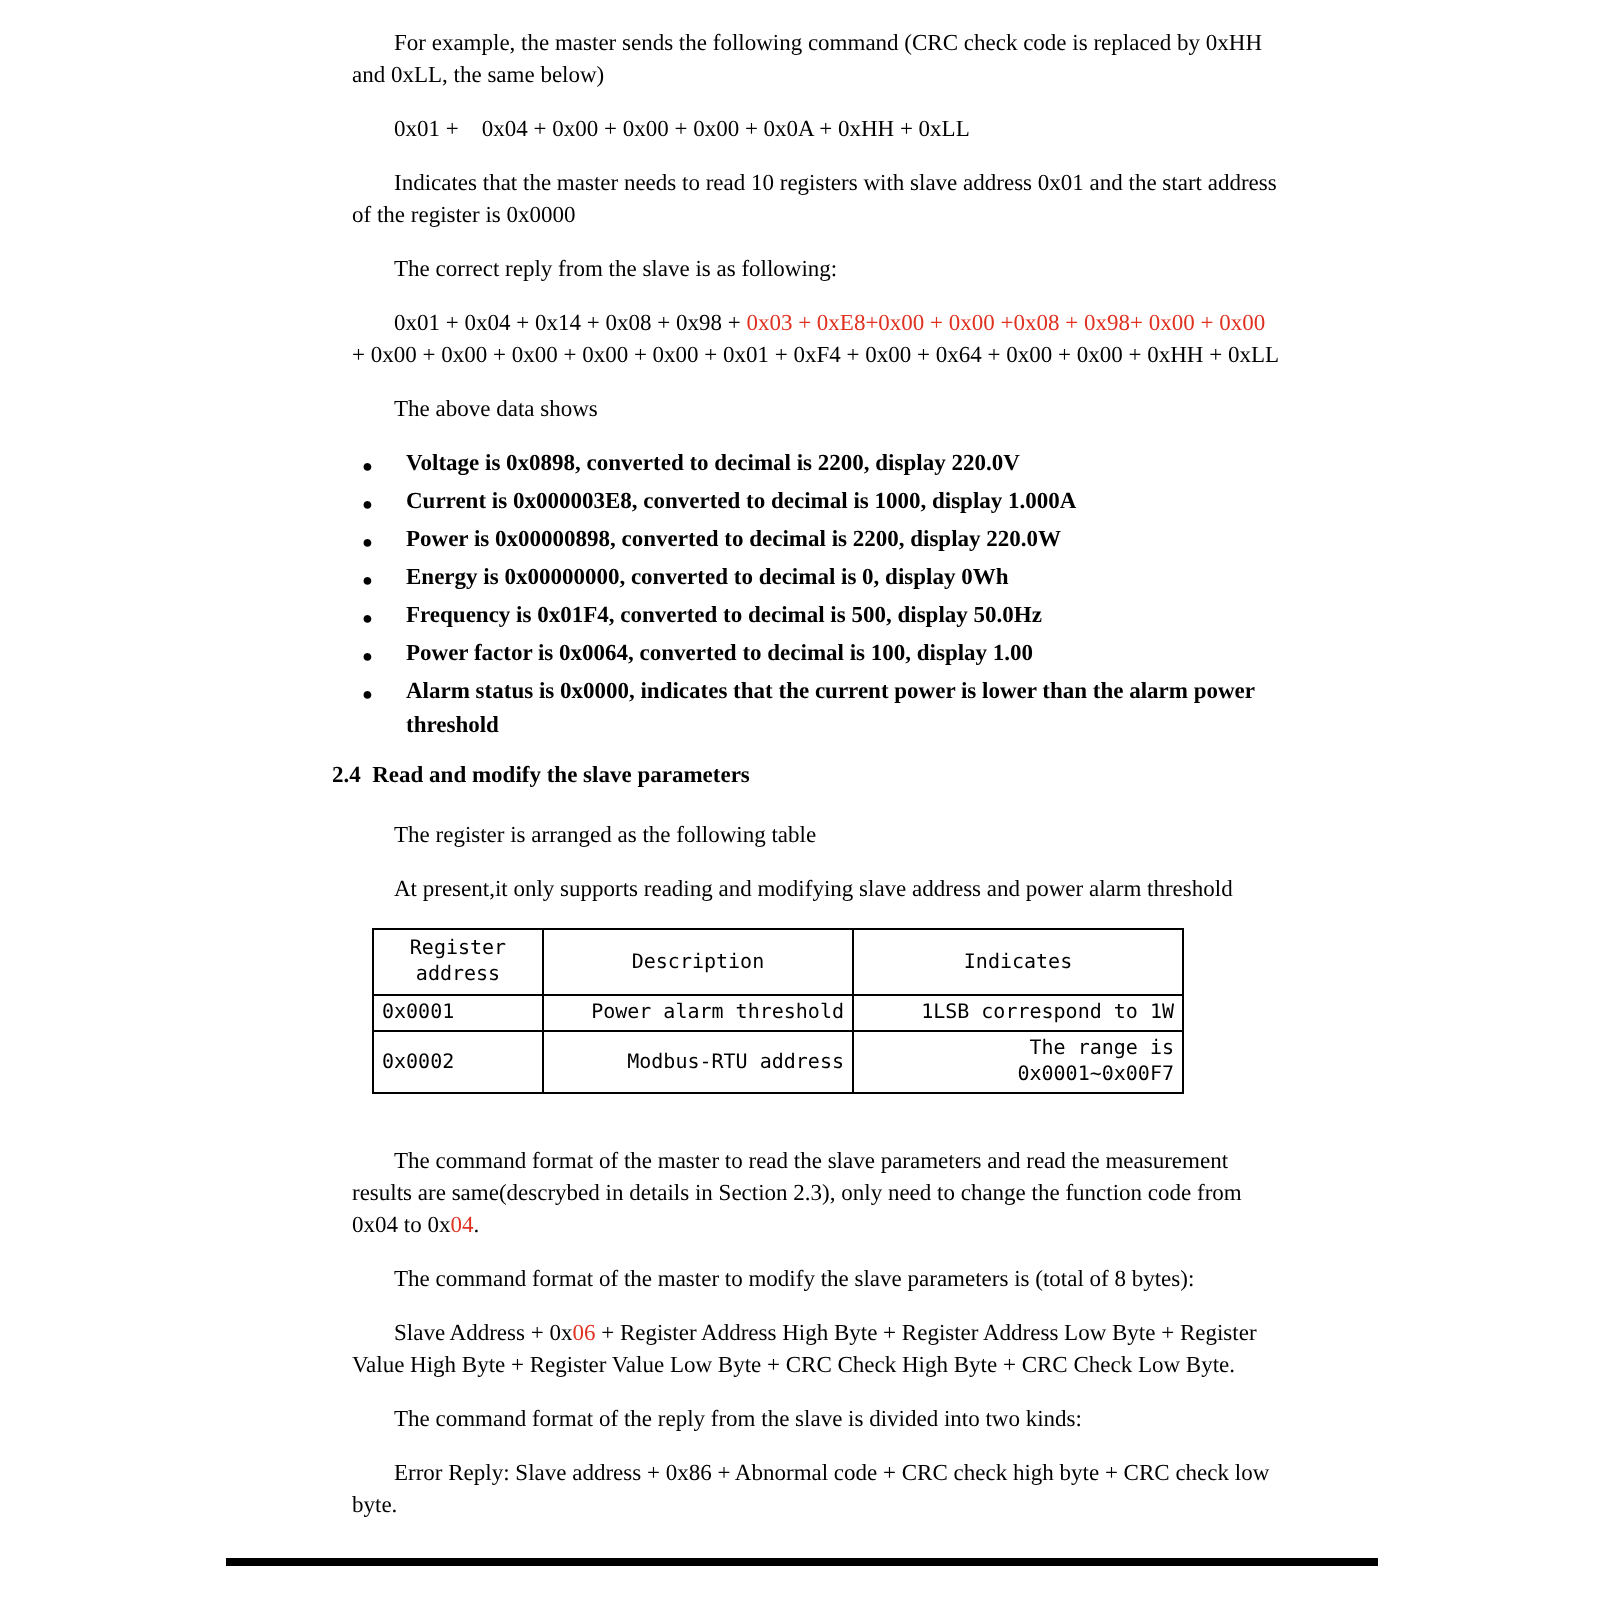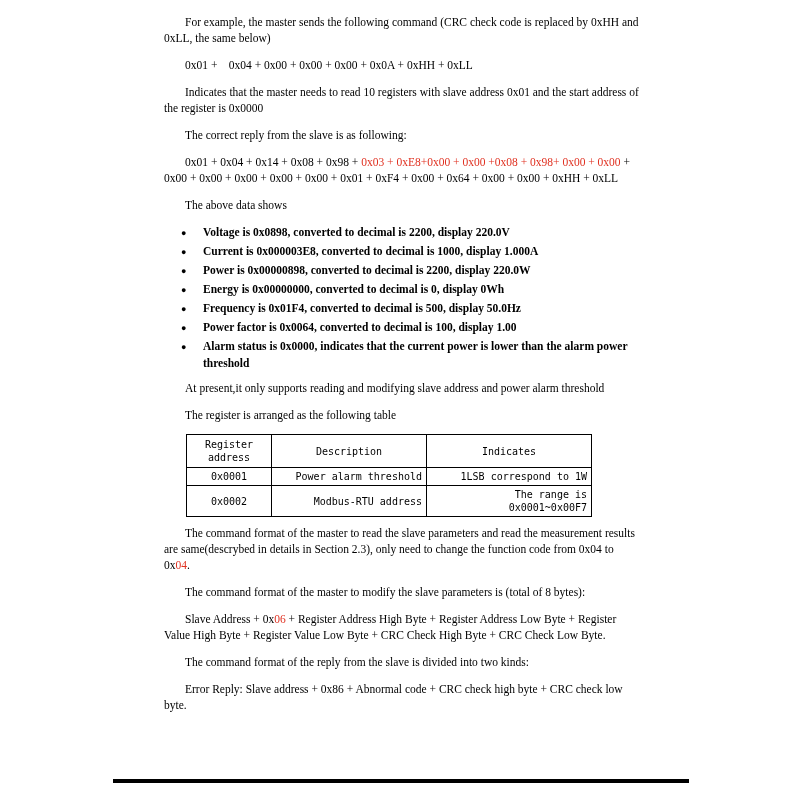--- a/index.html
+++ b/index.html
@@ -7,49 +7,49 @@
     width: 800px; height: 800px; position: relative;
     background: var(--page-bg, #ffffff);
     color: var(--text, #000000);
     font-family: "Liberation Serif", serif;
     overflow: hidden;
   }
   .content {
     position: absolute; left: 160px; top: 14px; width: 480px;
     font-size: 11.5px; line-height: 16px;
   }
-  p { margin: 0 0 11px 4px; text-indent: 21px; }
+  p { margin: 0 0 11px 16px; text-indent: 21px; }
   p.cmd { white-space: pre-wrap; }
   .red { color: var(--red-text, #e03020); }
   ul.data-list { list-style: none; margin: 0 0 8px 0; padding: 0; }
   ul.data-list li {
     position: relative; padding-left: 43px; line-height: 17px; margin: 0 0 2px 0; font-weight: bold;
   }
   ul.data-list li::before {
     content: "\25CF"; position: absolute; left: 21px; top: 1px; font-size: 9px;
   }
   h3.section-heading {
     font-size: 11.5px; font-weight: bold; margin: 2px 0 14px 6px;
     white-space: pre-wrap;
   }
   table.reg-table {
     border-collapse: collapse; table-layout: fixed;
-    margin: 3px 0 8px 26px;
+    margin: 3px 0 26px 26px;
     font-family: "DejaVu Sans Mono", "Liberation Mono", monospace;
     font-size: 10px; line-height: 13px;
   }
   table.reg-table th, table.reg-table td {
     border: 1px solid #000; font-weight: normal; padding: 2px 4px;
   }
   table.reg-table th { text-align: center; height: 28px; vertical-align: middle; }
   table.reg-table td { height: 13px; vertical-align: middle; }
   .col1 { width: 76px; }
   .col2 { width: 146px; }
   .col3 { width: 156px; }
-  td.col1 { text-align: center; }
+  td.col1 { text-align: left; }
   td.col2, td.col3 { text-align: right; }
   .bottom-bar {
     position: absolute; left: 113px; top: 779px; width: 576px; height: 4px;
     background: var(--bottom-bar, #000000);
   }
 </style>
 </head>
 <body>
 
 <div class="content">
@@ -69,24 +69,25 @@
   <ul class="data-list">
     <li>Voltage is 0x0898, converted to decimal is 2200, display 220.0V</li>
     <li>Current is 0x000003E8, converted to decimal is 1000, display 1.000A</li>
     <li>Power is 0x00000898, converted to decimal is 2200, display 220.0W</li>
     <li>Energy is 0x00000000, converted to decimal is 0, display 0Wh</li>
     <li>Frequency is 0x01F4, converted to decimal is 500, display 50.0Hz</li>
     <li>Power factor is 0x0064, converted to decimal is 100, display 1.00</li>
     <li>Alarm status is 0x0000, indicates that the current power is lower than the alarm power threshold</li>
   </ul>
 
+  <h3 class="section-heading">2.4  Read and modify the slave parameters</h3>
+
+  <p>The register is arranged as the following table</p>
 
   <p>At present,it only supports reading and modifying slave address and power alarm threshold</p>
-
-  <p>The register is arranged as the following table</p>
 
   <table class="reg-table">
     <thead>
       <tr>
         <th class="col1">Register address</th>
         <th class="col2">Description</th>
         <th class="col3">Indicates</th>
       </tr>
     </thead>
     <tbody>

